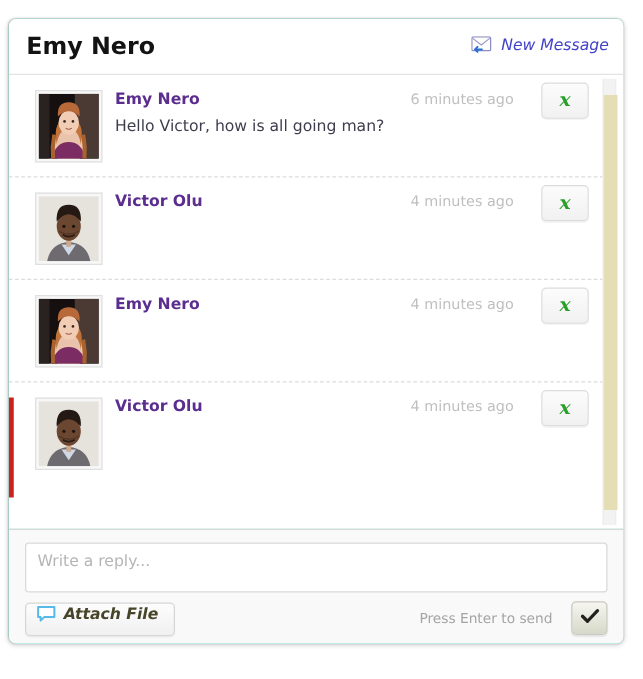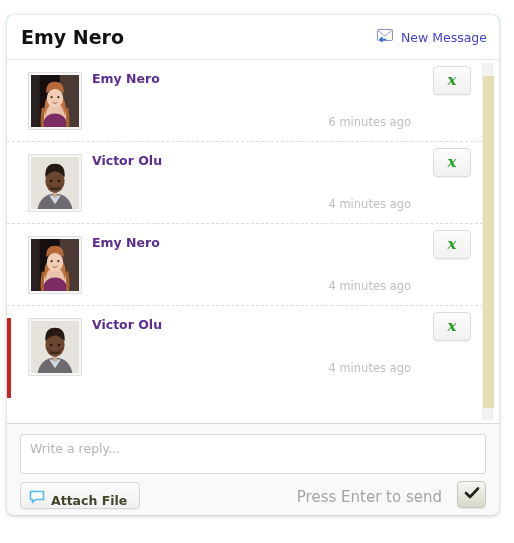--- a/index.html
+++ b/index.html
@@ -41,23 +41,23 @@
     font-size: 19px;
     font-weight: bold;
     color: #131313;
     letter-spacing: 0px;
   }
   .new-message {
     position: absolute;
     right: 12px;
     top: 13px;
     display: flex;
-    align-items: center;
     gap: 6px;
     cursor: pointer;
+    font-style: italic;
   }
   .new-message-label {
     font-size: 12.5px;
     color: #4242c8;
   }
   .env-icon { display:block; }
 
   
   .messages {
     position: absolute;
@@ -113,21 +113,20 @@
     font-weight: bold;
     color: #5b2d8e;
     cursor: pointer;
   }
   .msg-time {
     position: absolute;
     right: 72px;
     top: 12px;
     font-size: 11.5px;
     color: #bfbfbf;
-    margin-top: 43px;
   }
   .msg-body {
     position: absolute;
     left: 85px;
     top: 33px;
     right: 70px;
     font-size: 12.5px;
     color: #3d3d4e;
     line-height: 16px;
   }
@@ -211,40 +210,41 @@
   }
   .reply-input::placeholder { color: #b5b5b5; }
 
   .attach-btn {
     position: absolute;
     left: 13px;
     top: 58px;
     height: 27px;
     padding: 0 12px 0 8px;
     display: flex;
-    align-items: flex-end;
+    align-items: flex-start;
     gap: 6px;
     border: 1px solid #d6d6d6;
     border-radius: 4px;
     background: linear-gradient(#fdfdfd, #f0f0f0);
     box-shadow: 0 1px 1px rgba(0,0,0,0.04);
     cursor: pointer;
     box-sizing: border-box;
+    font-style: italic;
   }
   .attach-label {
     font-size: 12.5px;
     font-weight: bold;
     color: #46452a;
   }
 
   .press-enter {
     position: absolute;
     right: 57px;
     top: 64px;
-    font-size: 15px;
+    font-size: 11px;
     color: #a4a4a4;
   }
   .send-btn {
     position: absolute;
     right: 13px;
     top: 57px;
     width: 29px;
     height: 27px;
     border: 1px solid #c8c8c0;
     border-radius: 4px;
@@ -294,20 +294,21 @@
             <path d="M16 19 q9 -9 18 0 q1 -12 -9 -12 q-10 0 -9 12z" fill="#b8693a"></path>
             <circle cx="21.5" cy="23" r="1.1" fill="#3a2a22"></circle>
             <circle cx="28.5" cy="23" r="1.1" fill="#3a2a22"></circle>
             <path d="M22.5 28.5 q2.5 2 5 0" stroke="#9c5a4a" stroke-width="0.9" fill="none"></path>
             <path d="M13 34 q-2 10 -1 20" stroke="#a8622f" stroke-width="3.4" fill="none"></path>
             <path d="M37 34 q2 10 1 20" stroke="#a8622f" stroke-width="3.4" fill="none"></path>
           </svg>
         </div>
         <div class="msg-author">Emy Nero</div>
         <div class="msg-time">6 minutes ago</div>
+        <div class="msg-body"><span>Hello Victor, how is all going man?</span><span class="emoji"></span></div>
         <div class="msg-action">
           <span class="glyph">х</span>
         </div>
       </div>
 
       <div class="msg">
         <div class="avatar">
           <svg viewBox="0 0 50 54" preserveAspectRatio="xMidYMid slice">
             <rect width="50" height="54" fill="#e6e2dc"></rect>
             <path d="M7 54 q3 -15 18 -16 q15 1 18 16 z" fill="#6d6b70"></path>

